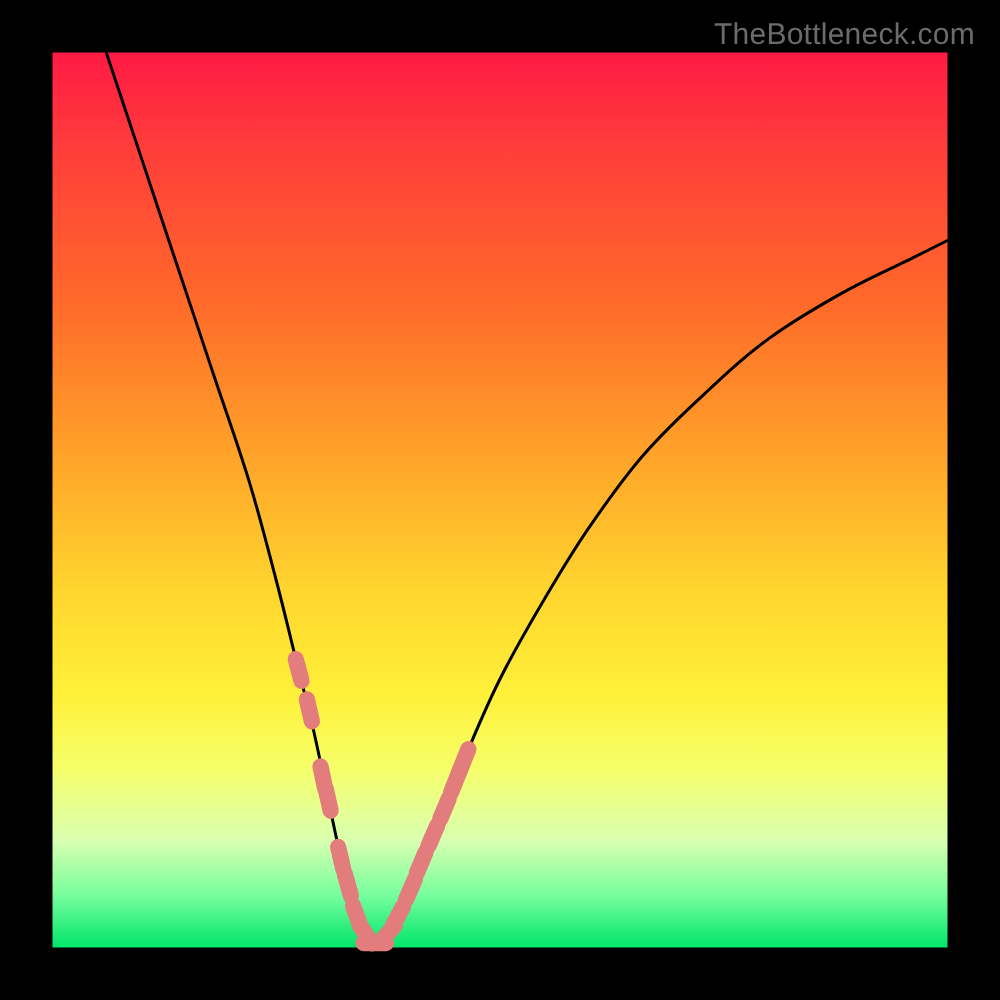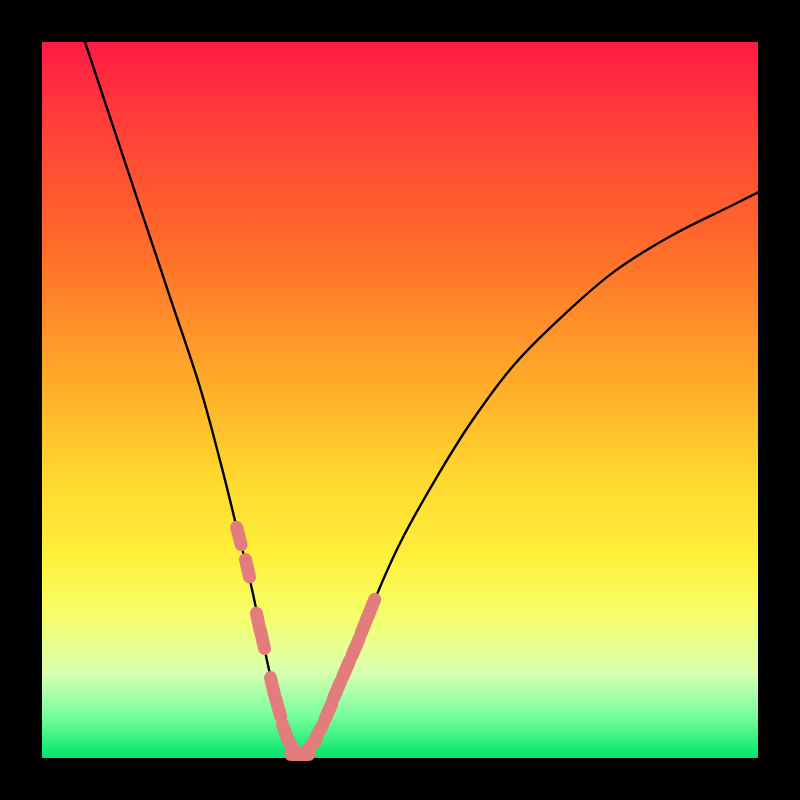--- a/index.html
+++ b/index.html
@@ -78,13 +78,14 @@
           <line x1="282.8" y1="677.7" x2="290.0" y2="661.2" stroke="#e37d7d" stroke-width="13" stroke-linecap="round"></line>
           <line x1="291.5" y1="656.3" x2="298.5" y2="639.7" stroke="#e37d7d" stroke-width="13" stroke-linecap="round"></line>
           <line x1="300.7" y1="634.8" x2="307.9" y2="618.2" stroke="#e37d7d" stroke-width="13" stroke-linecap="round"></line>
           <line x1="310.1" y1="613.3" x2="317.1" y2="596.7" stroke="#e37d7d" stroke-width="13" stroke-linecap="round"></line>
           <line x1="318.9" y1="591.9" x2="325.5" y2="575.2" stroke="#e37d7d" stroke-width="13" stroke-linecap="round"></line>
           <line x1="326.0" y1="574.0" x2="332.7" y2="557.3" stroke="#e37d7d" stroke-width="13" stroke-linecap="round"></line>
         </g>
     </svg>
   </div>
 
+  <div class="watermark">TheBottleneck.com</div>
 </div>
 
 </body></html>

